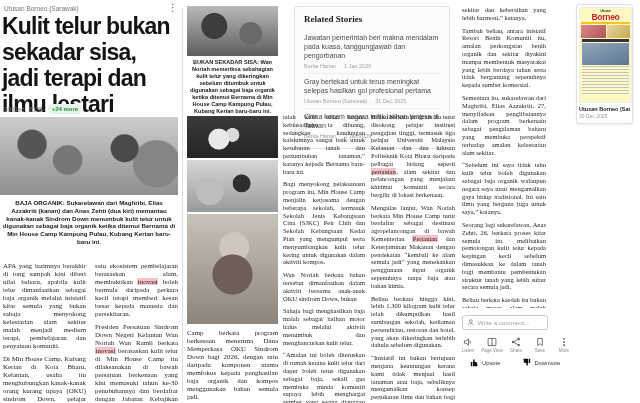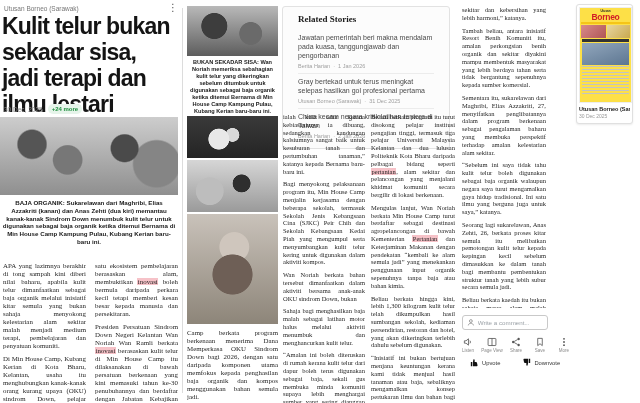--- a/index.html
+++ b/index.html
@@ -54,22 +54,22 @@
   .col-1 { left:3px;  top:262px; width:83px; height:141px; }
   .col-2 { left:95px; top:262px; width:83px; height:141px; }
   .col-3t{ left:187px; top:329px; width:91px; height:74px; }
   .col-4 { left:283px; top:113px; width:82px; height:290px; font-size:6.5px; line-height:7.8px; }
   .col-5 { left:371px; top:113px; width:84px; height:290px; font-size:6.5px; line-height:7.8px; }
   .col-6 { left:462px; top:6px;  width:84px; height:302px; font-size:6.5px; line-height:7.8px; }
   mark.hl { background:#f6c2c8; color:inherit; padding:0 .5px; }
   .vrule { left:182px; top:8px; width:1px; height:385px; background:#dcdcdc; }
 
   
-  .related { left:282px; top:6px; width:168px; background:#fcfcfc;
-    border:1px solid #e2e2e2; border-radius:3px; padding:7px 15px 5px; }
+  .related { left:294px; top:6px; width:156px; background:#fcfcfc;
+    border:1px solid #e2e2e2; border-radius:3px; padding:7px 9px 5px; }
   .related h2 { font-family:"Liberation Serif",serif; font-size:9px; color:#1a1a1a; margin-bottom:6px; }
   .rel-item { padding:4px 0; border-bottom:1px solid #ececec; cursor:pointer; }
   .rel-item:last-child { border-bottom:none; }
   .rel-title { font:7px/8.8px "Liberation Sans",sans-serif; color:#4a4a4a; }
   .rel-meta { font:5.5px "Liberation Sans",sans-serif; color:#a0a0a0; margin-top:2.5px; }
 
   
   .comment-box { left:462px; top:315px; width:86px; height:15px; border:1px solid #c9c9c9;
     border-radius:3px; display:flex; align-items:center; gap:3px; padding:0 4px; background:#fff; }
   .comment-box input { border:none; outline:none; width:100%;
@@ -78,21 +78,21 @@
   .act-row { left:460px; top:337px; display:flex; gap:8px; }
   .act { display:flex; flex-direction:column; align-items:center; gap:1px; width:16px; cursor:pointer; }
   .act span { font:4.5px "Liberation Sans",sans-serif; color:#8a8a8a; white-space:nowrap; }
   .vote-row { left:470px; top:358px; display:flex; gap:22px; }
   .vote { display:flex; align-items:center; gap:3px; cursor:pointer; }
   .vote span { font:5.8px "Liberation Sans",sans-serif; color:#333; }
 
   
   .issue-card { left:576px; top:4px; width:57px; background:#fff; border:1px solid #e0e0e0;
     border-radius:3px; box-shadow:0 1px 2px rgba(0,0,0,.08); padding:2px 2px 4px; cursor:pointer; }
-  .thumb { width:53px; height:96px; border:1px solid #eee; background:#fde047; overflow:hidden; }
+  .thumb { width:53px; height:96px; border:1px solid #eee; background:#fef9c3; overflow:hidden; }
   .mast-top { font:700 3px "Liberation Sans",sans-serif; color:#222; text-align:center; padding-top:1px; }
   .mast { font:700 8.5px/8px "Liberation Sans",sans-serif; color:#d21f26; text-align:center;
     letter-spacing:-0.3px; }
   .ybar { height:2px; background:#f5c518; margin:1px 1px; }
   .thumb-row { display:flex; gap:1px; margin:1px; }
   .tr-a { width:26px; height:13px; background:linear-gradient(135deg,#d98a8a,#b05656); }
   .tr-b { width:24px; height:13px; background:linear-gradient(135deg,#e8d6a0,#c9a94f); }
   .t-head { height:3px; background:#333; margin:1px 2px; }
   .t-photo { height:22px; background:linear-gradient(160deg,#92a7bd,#5d7691); margin:1px 2px; }
   .t-lines { height:28px; margin:1px 2px;

